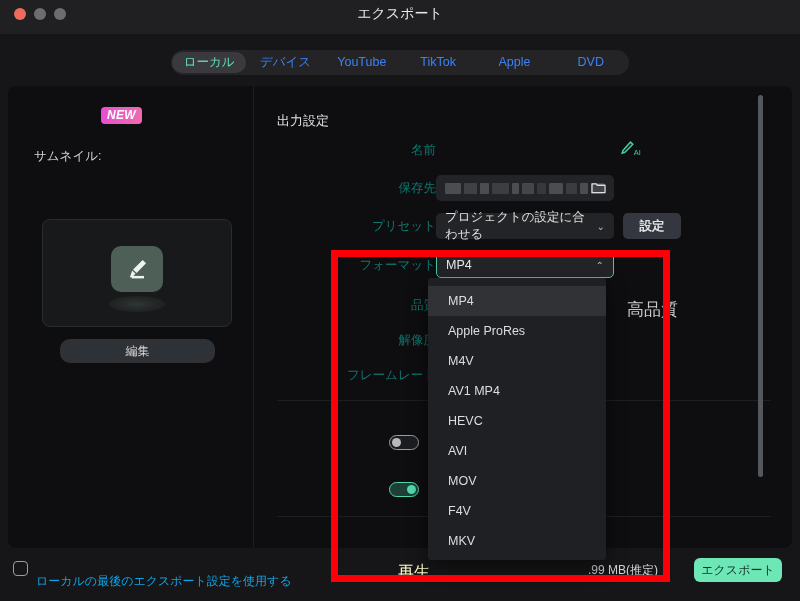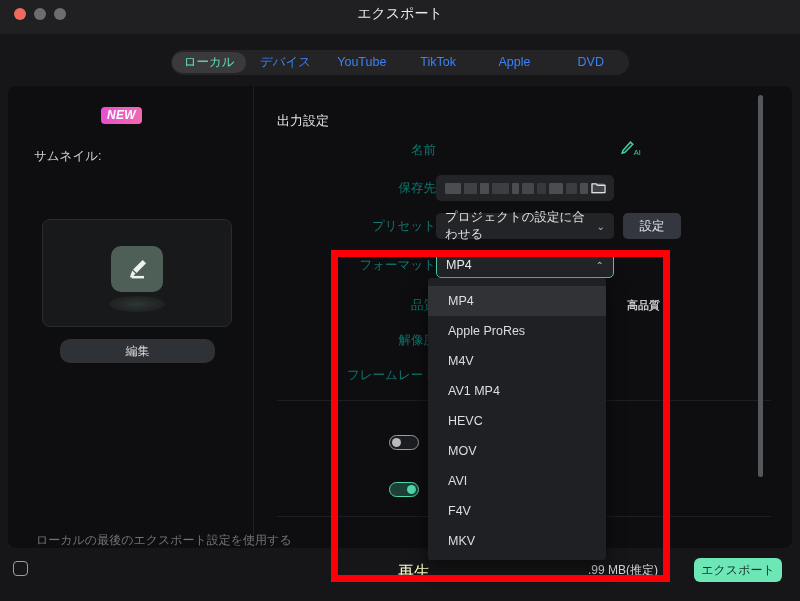--- a/index.html
+++ b/index.html
@@ -106,41 +106,41 @@
   .caret { font-size: 10px; color: #b9babc; }
 
   .ai-icon { position: absolute; left: 362px; top: 2px; width: 26px; height: 20px; }
   .redact { display: flex; gap: 3px; align-items: center; }
   .redact i { display: block; height: 11px; background: #4b4d50; border-radius: 1px; }
   .folder-ic { position: absolute; right: 8px; top: 6px; }
   .settei-btn {
     position: absolute; left: 368px; top: 0;
     width: 58px; height: 26px; border-radius: 5px; background: #343740;
     color: #e2e3e5; font-size: 12.5px;
-    display: flex; align-items: center; justify-content: center; cursor: pointer;
+    display: flex; align-items: center; justify-content: center; cursor: pointer; font-weight: bold;
   }
 
   .fmt-field {
     position: absolute; left: 181px; top: 0;
     width: 178px; height: 26px; border-radius: 5px;
     background: #232427; border: 1px solid #46c9a0;
     color: #e8e9eb; font-size: 12.5px;
     display: flex; align-items: center; justify-content: space-between;
     padding: 0 9px; cursor: pointer;
   }
 
   .divider { position: absolute; left: 22px; width: 494px; height: 1px; background: #1d1e21; }
 
   .toggle { position: absolute; left: 134px; width: 30px; height: 15px; border-radius: 8px; cursor: pointer; }
   .toggle.off { background: #1c1d20; border: 1px solid #9a9ca0; }
   .toggle.off .knob { position: absolute; left: 2px; top: 2px; width: 9px; height: 9px; border-radius: 50%; background: #b8babd; }
   .toggle.on { background: #1d3f35; border: 1px solid #4fd6ab; }
   .toggle.on .knob { position: absolute; right: 2px; top: 2px; width: 9px; height: 9px; border-radius: 50%; background: #4fd6ab; }
 
-  .quality-hi { position: absolute; left: 372px; font-size: 11px; color: #c9cacc; font-weight: bold; }
+  .quality-hi { position: absolute; left: 372px; font-size: 17px; color: #c9cacc; }
 
   .scrollbar {
     position: absolute; left: 758px; top: 95px; width: 5px; height: 382px;
     border-radius: 3px; background: #54585c; cursor: pointer;
   }
 
   
   .dropdown {
     position: absolute; left: 428px; top: 278px;
     width: 178px; height: 282px;
@@ -154,21 +154,21 @@
   }
   .dd-item.sel { background: #303236; }
   .dd-pad { height: 8px; }
 
   
   .bottombar { position: absolute; left: 0; top: 548px; width: 800px; height: 53px; background: #161618; }
   .chk-box {
     position: absolute; left: 13px; top: 561px; width: 15px; height: 15px;
     border: 1.3px solid #9b9da0; border-radius: 4px; cursor: pointer;
   }
-  .chk-text { position: absolute; left: 36px; top: 532px; font-size: 12px; color: #737373; }
+  .chk-text { position: absolute; left: 36px; top: 573px; font-size: 12px; color: #0ea5e9; }
   .play-text { position: absolute; left: 398px; top: 562px; font-size: 16px; color: #fef9c3; }
   .size-text { position: absolute; left: 588px; top: 562px; font-size: 12px; color: #d2d3d5; }
   .export-btn {
     position: absolute; left: 694px; top: 558px; width: 88px; height: 24px;
     border-radius: 6px; background: #6ee7b7; color: #11322a; font-size: 12px;
     display: flex; align-items: center; justify-content: center; cursor: pointer;
   }
 
   
   .redrect {
@@ -306,22 +306,22 @@
 
   <div class="scrollbar"></div>
 
   <div class="dropdown">
     <div class="dd-pad"></div>
     <div class="dd-item sel">MP4</div>
     <div class="dd-item">Apple ProRes</div>
     <div class="dd-item">M4V</div>
     <div class="dd-item">AV1 MP4</div>
     <div class="dd-item">HEVC</div>
+    <div class="dd-item">AVI</div>
     <div class="dd-item">MOV</div>
-    <div class="dd-item">AVI</div>
     <div class="dd-item">F4V</div>
     <div class="dd-item">MKV</div>
   </div>
 
   <div class="bottombar"></div>
   <div class="chk-box"></div>
   <div class="chk-text">ローカルの最後のエクスポート設定を使用する</div>
   <div class="play-text">再生</div>
   <div class="size-text">.99 MB(推定)</div>
   <div class="export-btn">エクスポート</div>

